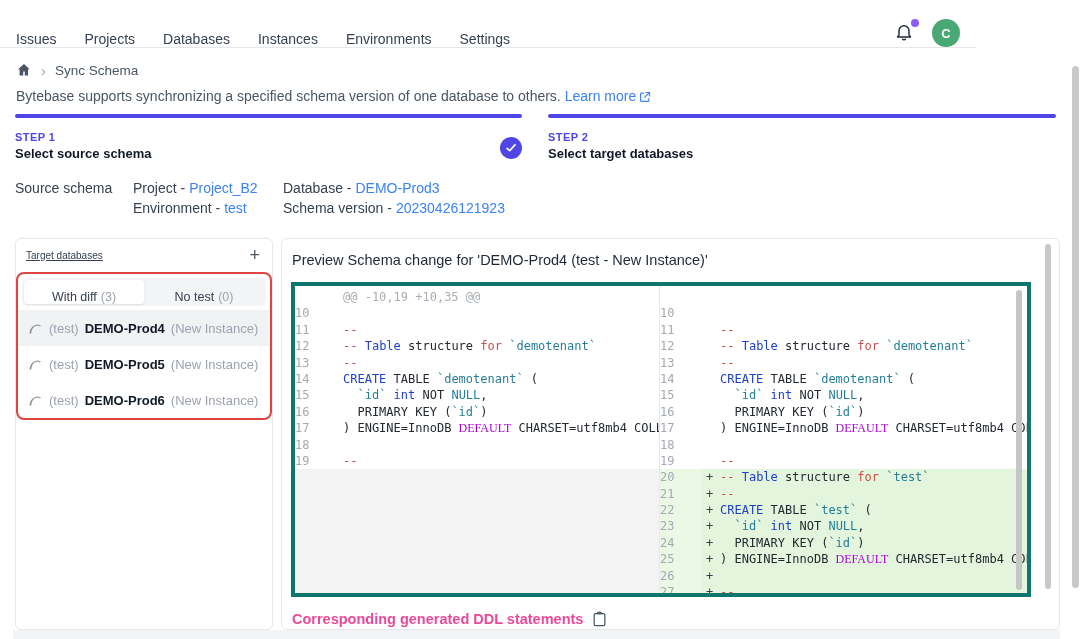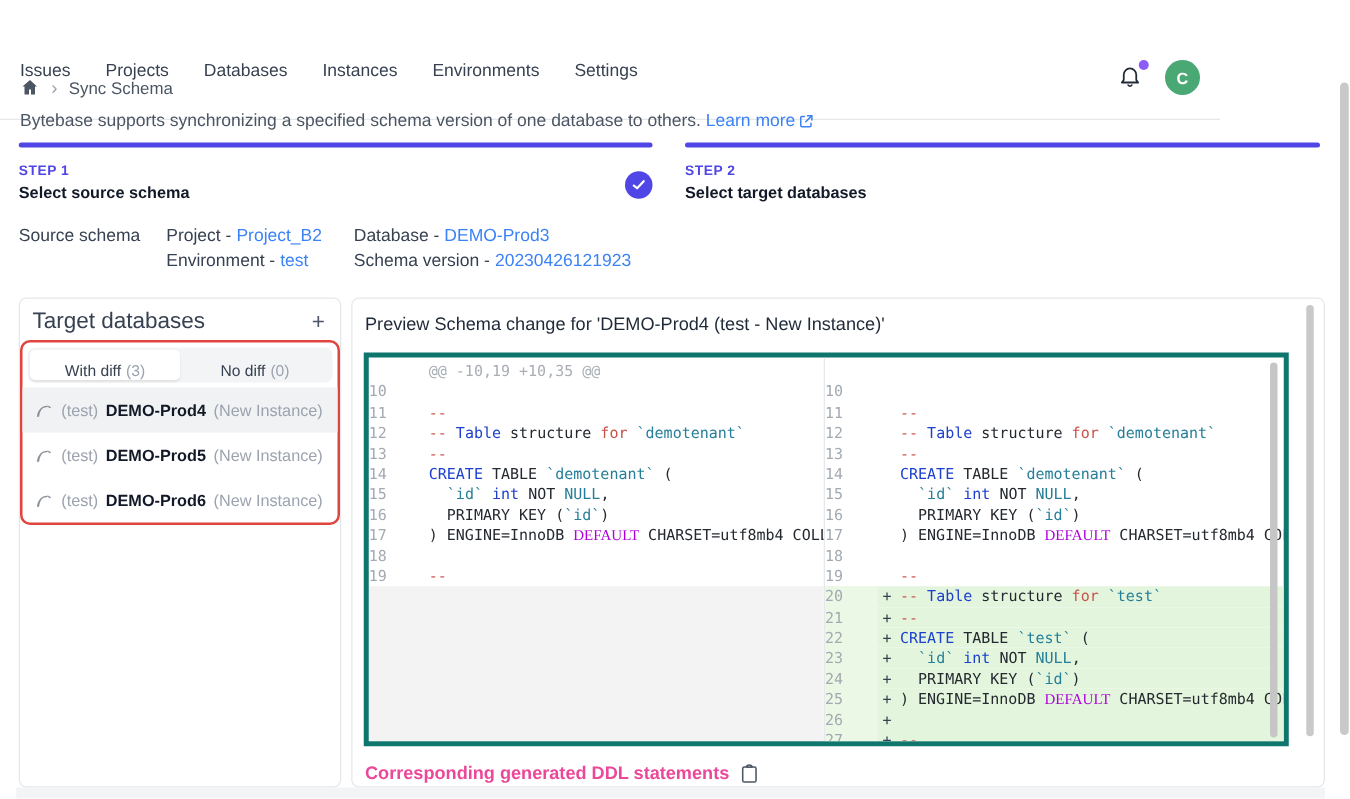--- a/index.html
+++ b/index.html
@@ -1,20 +1,20 @@
 <!DOCTYPE html>
 <html style="--accent: #4f46e5; --link: #3b82f6; --danger: #e0443e; --added_bg: #e3f6dd; --added_gutter_bg: #ecf8e6; --avatar: #4aa874; --dot: #8b5cf6; --selected_row: #f1f2f4; --syn-comment: #c8524a; --syn-keyword: #1e40cf; --syn-ident: #267f99; --syn-magenta: #af00db; --syn-text: #24292f; --syn-gutter: #a3aab1;"><head>
 <meta charset="utf-8">
 <style>
   html,body{margin:0;padding:0;background:#fff;}
   .app{position:relative;width:1080px;height:639px;overflow:hidden;background:#fff;
        font-family:"Liberation Sans",sans-serif;color:#374151;}
   
-  .topnav{position:absolute;left:0;top:0;width:976px;height:48px;display:flex;align-items:flex-start;
-          padding:0 16px;box-sizing:border-box;border-bottom:1px solid #e5e7eb;margin-top:48px;}
+  .topnav{position:absolute;left:0;top:0;width:976px;height:48px;display:flex;align-items:flex-end;
+          padding:0 16px;box-sizing:border-box;border-bottom:1px solid #e5e7eb;}
   .nav-list{display:flex;gap:28px;align-items:center;}
   .nav-item{font-size:14px;font-weight:500;color:#374151;cursor:pointer;}
   .nav-right{margin-left:auto;display:flex;align-items:center;gap:16px;}
   .bell-wrap{position:relative;width:22px;height:22px;}
   .bell-wrap svg{width:20px;height:20px;}
   .notif-dot{position:absolute;right:-3px;top:-3px;width:8px;height:8px;border-radius:50%;
              background:var(--dot,#8b5cf6);}
   .avatar{width:28px;height:28px;border-radius:50%;background:var(--avatar,#4aa874);color:#fff;
           display:flex;align-items:center;justify-content:center;font-size:13px;font-weight:600;}
   
@@ -37,21 +37,21 @@
   
   .source{position:absolute;left:15px;top:178px;display:flex;font-size:14px;}
   .source-label{width:118px;color:#374151;padding-top:2px;}
   .source-grid{display:grid;grid-template-columns:150px auto;row-gap:4px;padding-top:2px;}
   .field .fname{color:#374151;}
   .field a{color:var(--link,#3b82f6);text-decoration:none;margin-left:4px;}
   
   .left-card{position:absolute;left:15px;top:238px;width:258px;height:392px;box-sizing:border-box;
              border:1px solid #e5e7eb;border-radius:6px;background:#fff;}
   .left-card-header{display:flex;align-items:center;justify-content:space-between;padding:7px 10px;}
-  .left-card-title{font-size:18px;font-weight:500;color:#374151;}
+  .left-card-title{font-size:10px;font-weight:500;color:#374151;text-decoration:underline;}
   .add-btn{font-size:18px;line-height:1;color:#4b5563;cursor:pointer;background:none;border:none;padding:0 2px;}
   .red-box{position:absolute;left:0;right:0;top:33px;height:148px;border:2px solid var(--danger,#e0443e);
            border-radius:8px;box-sizing:border-box;}
   .tabbar{margin:4px;height:28px;background:#f3f4f6;border-radius:6px;display:flex;padding:2px;box-sizing:border-box;}
   .tab{flex:1;display:flex;align-items:flex-end;justify-content:center;font-size:12.5px;color:#374151;cursor:pointer;}
   .tab .cnt{color:#9ca3af;margin-left:4px;}
   .tab.active{background:#fff;border-radius:4px;box-shadow:0 1px 2px rgba(0,0,0,.08);font-weight:500;}
   .target-list{margin-top:2px;}
   .target-item{height:36px;display:flex;align-items:center;gap:6px;padding:0 10px;font-size:13px;cursor:pointer;}
   .target-item.selected{background:var(--selected_row,#f1f2f4);}
@@ -187,21 +187,21 @@
       <span class="left-card-title">Target databases</span>
       <button class="add-btn">+</button>
     </div>
     <div class="red-box">
       <div class="tabbar">
         <div class="tab active">
           <span>With diff</span>
           <span class="cnt">(3)</span>
         </div>
         <div class="tab">
-          <span>No diff</span>
+          <span>No test</span>
           <span class="cnt">(0)</span>
         </div>
       </div>
       <div class="target-list" id="target-list">
           <div class="target-item selected">
     <span class="db-icon">
       <svg width="15" height="15" viewBox="0 0 16 16" fill="#8b9098">
         <path d="M1.6 13.2 C2.3 7.2 6.2 3.2 11.6 3.9 L10.2 5.2 C6.6 4.9 4.2 7.6 3.5 13.2 Z"></path>
         <path d="M10.8 3.6 l3.3 1.5 -2.2 .8 z"></path>
       </svg>

